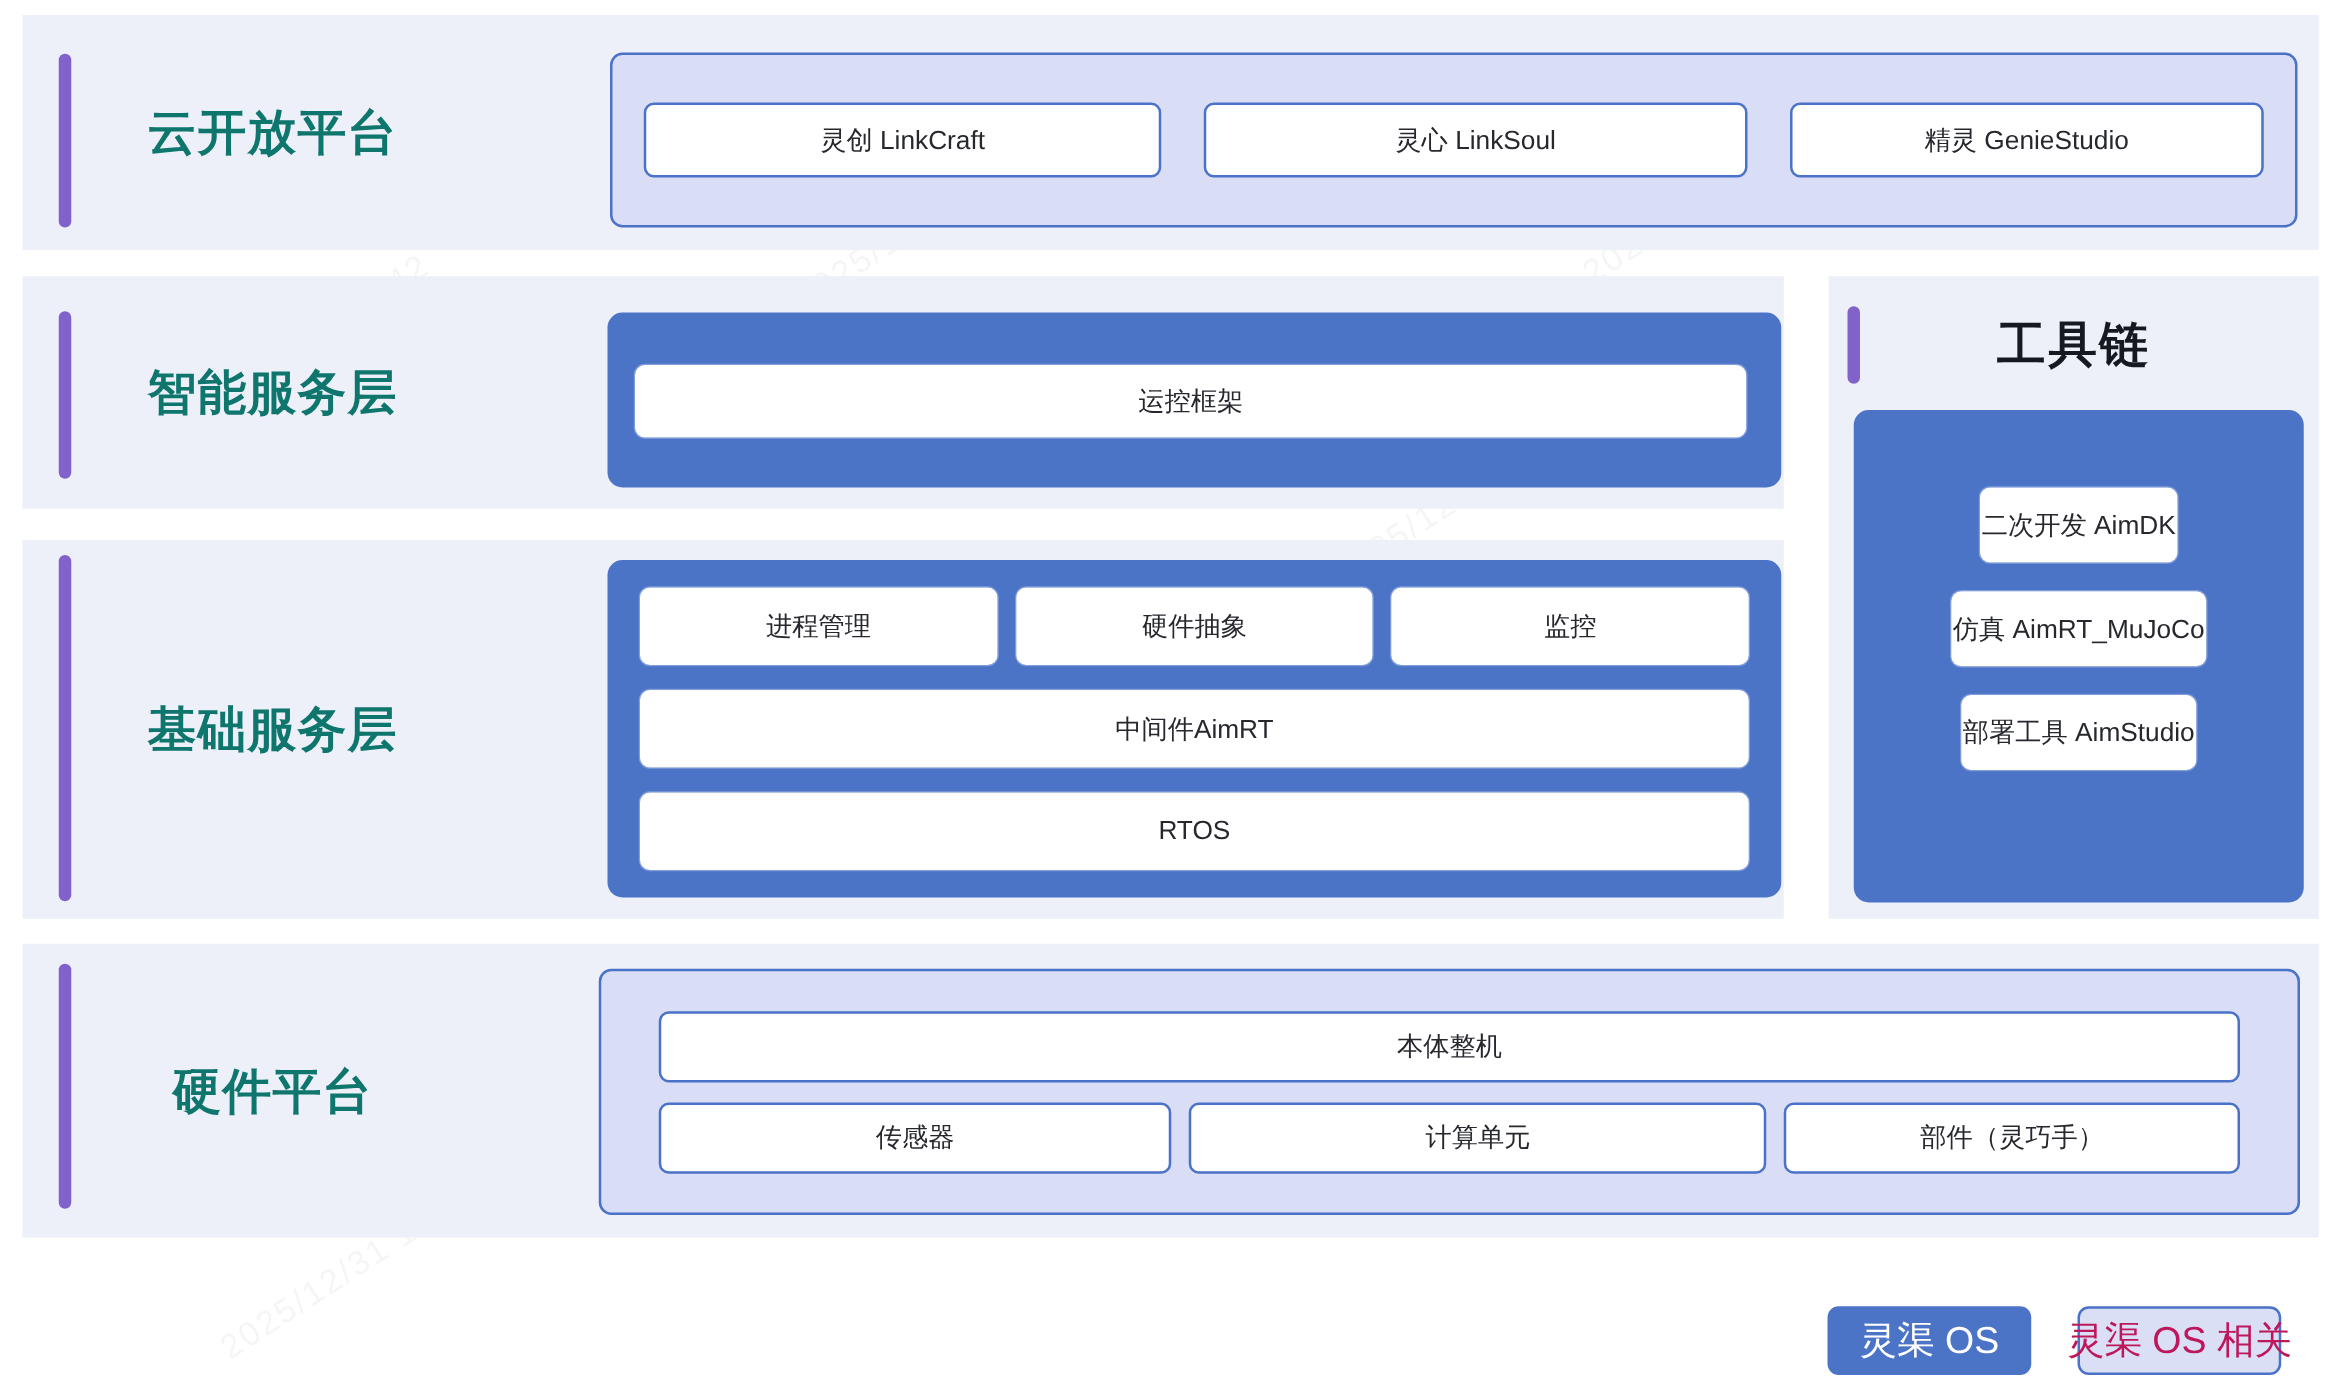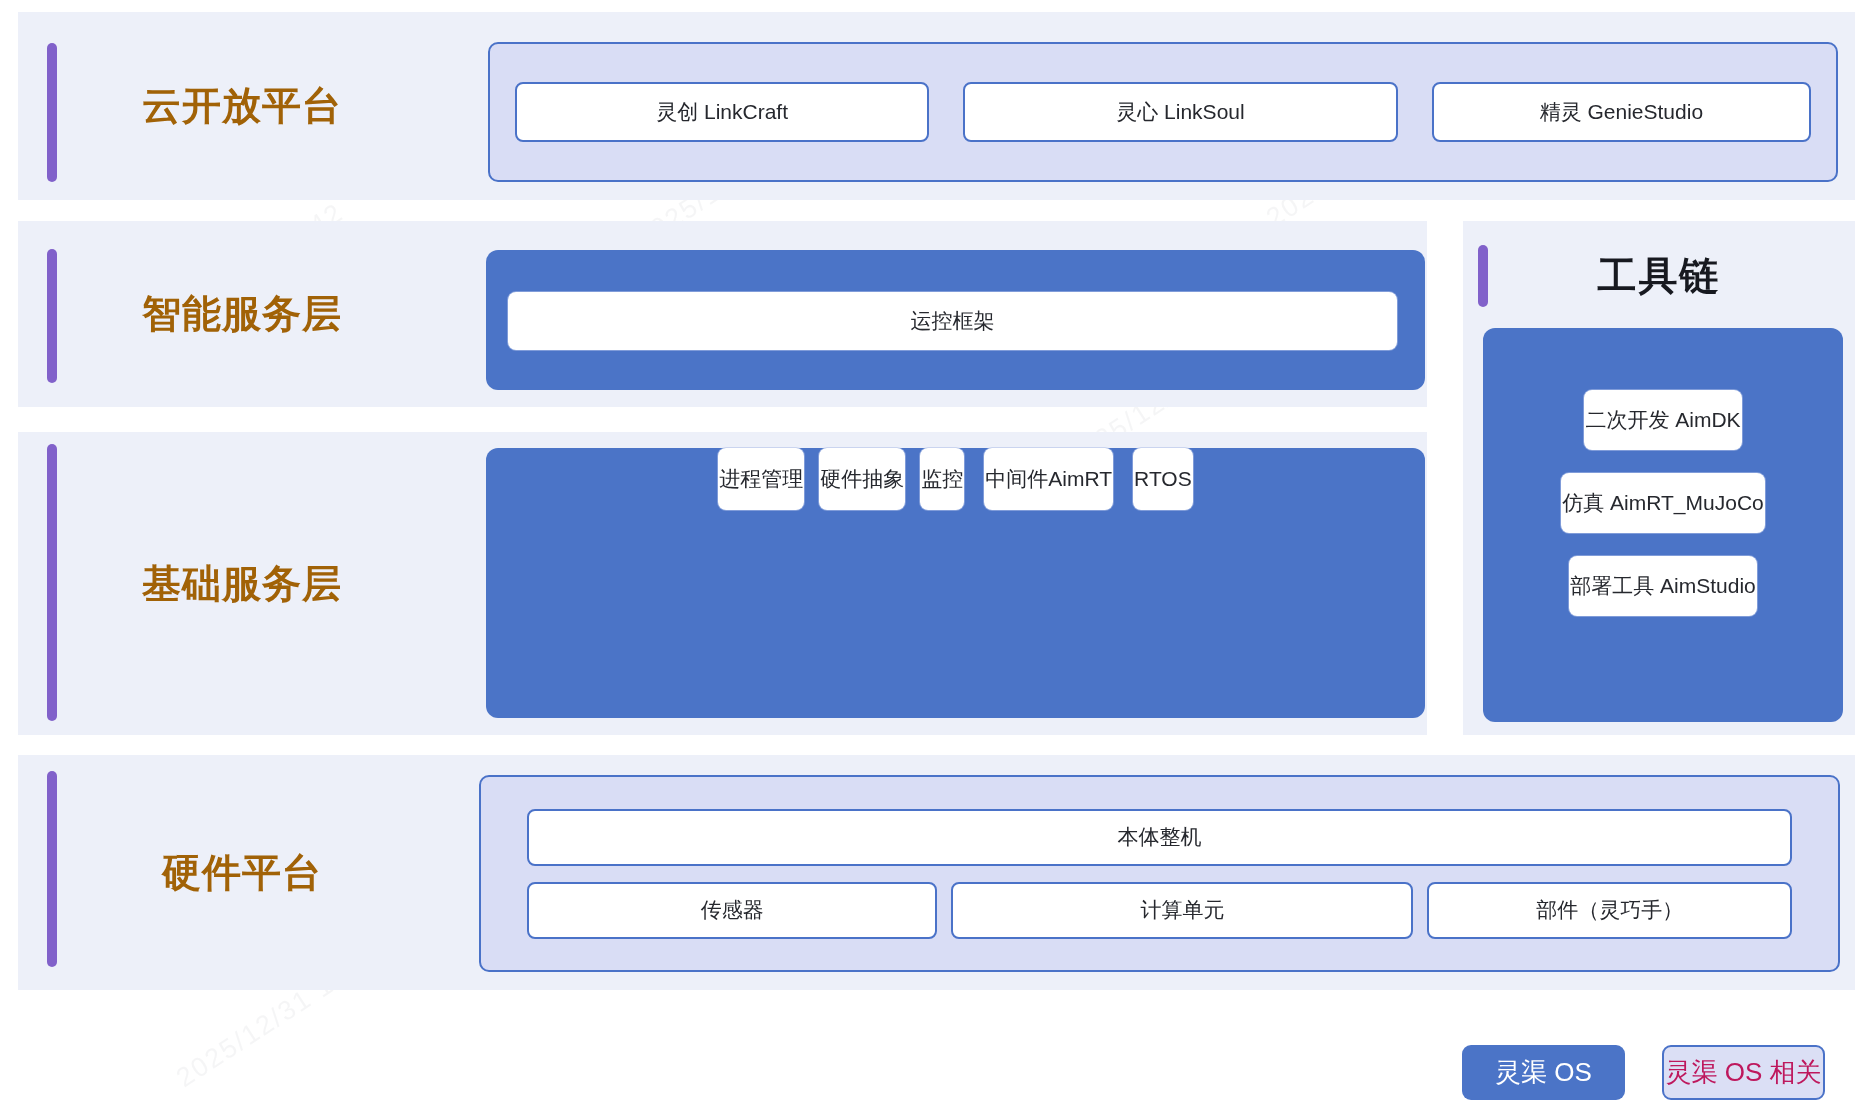--- a/index.html
+++ b/index.html
@@ -13,21 +13,21 @@
   
   .wm-layer{position:absolute;inset:0;pointer-events:none;z-index:0;}
   .wm{position:absolute;font-size:27px;color:#4a5260;opacity:0.05;
       transform:rotate(-33deg);white-space:nowrap;letter-spacing:2px;}
 
   
   .row{position:absolute;background:#edf0f9;z-index:1;}
   .accent-bar{position:absolute;width:10px;background:#8161ca;border-radius:6px;}
   .row-label{position:absolute;left:30px;width:340px;top:0;bottom:0;
     display:flex;align-items:center;justify-content:center;
-    font-size:39px;font-weight:bold;color:#a16207;letter-spacing:1px;padding-left:24px;}
+    font-size:39px;font-weight:bold;color:#0f766e;letter-spacing:1px;}
 
   
   .lav-container{position:absolute;background:#d9ddf5;border:2.5px solid #4a72c8;border-radius:10px;box-sizing:border-box;}
   
   .blue-container{position:absolute;background:#4b74c7;border-radius:12px;box-sizing:border-box;}
 
   .wbox{background:#ffffff;border-radius:8px;display:flex;align-items:center;justify-content:center;
         font-size:21px;color:#26282e;box-sizing:border-box;white-space:nowrap;}
   .wbox.bordered{border:2.5px solid #4a72c8;}
   .wbox.soft{border:1.5px solid rgba(255,255,255,0.55);box-shadow:0 0 0 1px rgba(173,190,232,0.55);}
@@ -42,21 +42,21 @@
   
   #row-intel{left:18px;top:221px;width:1409px;height:186px;}
   #row-intel .accent-bar{left:29px;top:28px;height:134px;}
   #row-intel .blue-container{left:468px;top:29px;width:939px;height:140px;}
   #row-intel .wbox{position:absolute;left:22px;right:28px;top:42px;height:58px;}
 
   
   #row-base{left:18px;top:432px;width:1409px;height:303px;}
   #row-base .accent-bar{left:29px;top:12px;height:277px;}
   #row-base .blue-container{left:468px;top:16px;width:939px;height:270px;
-    display:flex;flex-direction:row;justify-content:center;gap:20px;padding:0 26px;}
+    display:flex;flex-direction:column;justify-content:center;gap:20px;padding:0 26px;}
   #row-base .box-line{display:flex;gap:15px;}
   #row-base .wbox{height:62px;flex:1;}
 
   
   #row-hw{left:18px;top:755px;width:1837px;height:235px;}
   #row-hw .accent-bar{left:29px;top:16px;height:196px;}
   #row-hw .lav-container{left:461px;top:20px;width:1361px;height:197px;
     display:flex;flex-direction:column;justify-content:center;gap:16px;padding:0 46px;}
   #row-hw .wbox{height:57px;}
   #row-hw .box-line{display:flex;gap:14px;}
@@ -66,21 +66,21 @@
   #toolchain .accent-bar{left:15px;top:24px;height:62px;}
   #toolchain .tc-title{position:absolute;left:0;top:24px;width:100%;height:62px;
     display:flex;align-items:center;justify-content:center;
     font-size:39px;font-weight:bold;color:#171920;letter-spacing:2px;}
   #toolchain .blue-container{left:20px;top:107px;width:360px;height:394px;
     display:flex;flex-direction:column;padding:62px 36px 22px 36px;gap:23px;align-items:center;}
   #toolchain .wbox{height:60px;}
 
   
   .legend{position:absolute;top:1045px;height:55px;display:flex;align-items:center;justify-content:center;
-    border-radius:9px;font-size:26px;box-sizing:border-box;z-index:1;white-space:nowrap;}
+    border-radius:9px;font-size:30px;box-sizing:border-box;z-index:1;white-space:nowrap;}
   #legend-os{left:1462px;width:163px;background:#4b74c7;color:#ffffff;}
   #legend-os-related{left:1662px;width:163px;background:#dbdff5;border:2.5px solid #4a72c8;color:#be185d;}
 </style>
 </head>
 <body>
 
 <div class="canvas">
 
   <div class="wm-layer">
     <span class="wm" style="left:120px;top:260px">2025/12/31 11:42</span>

